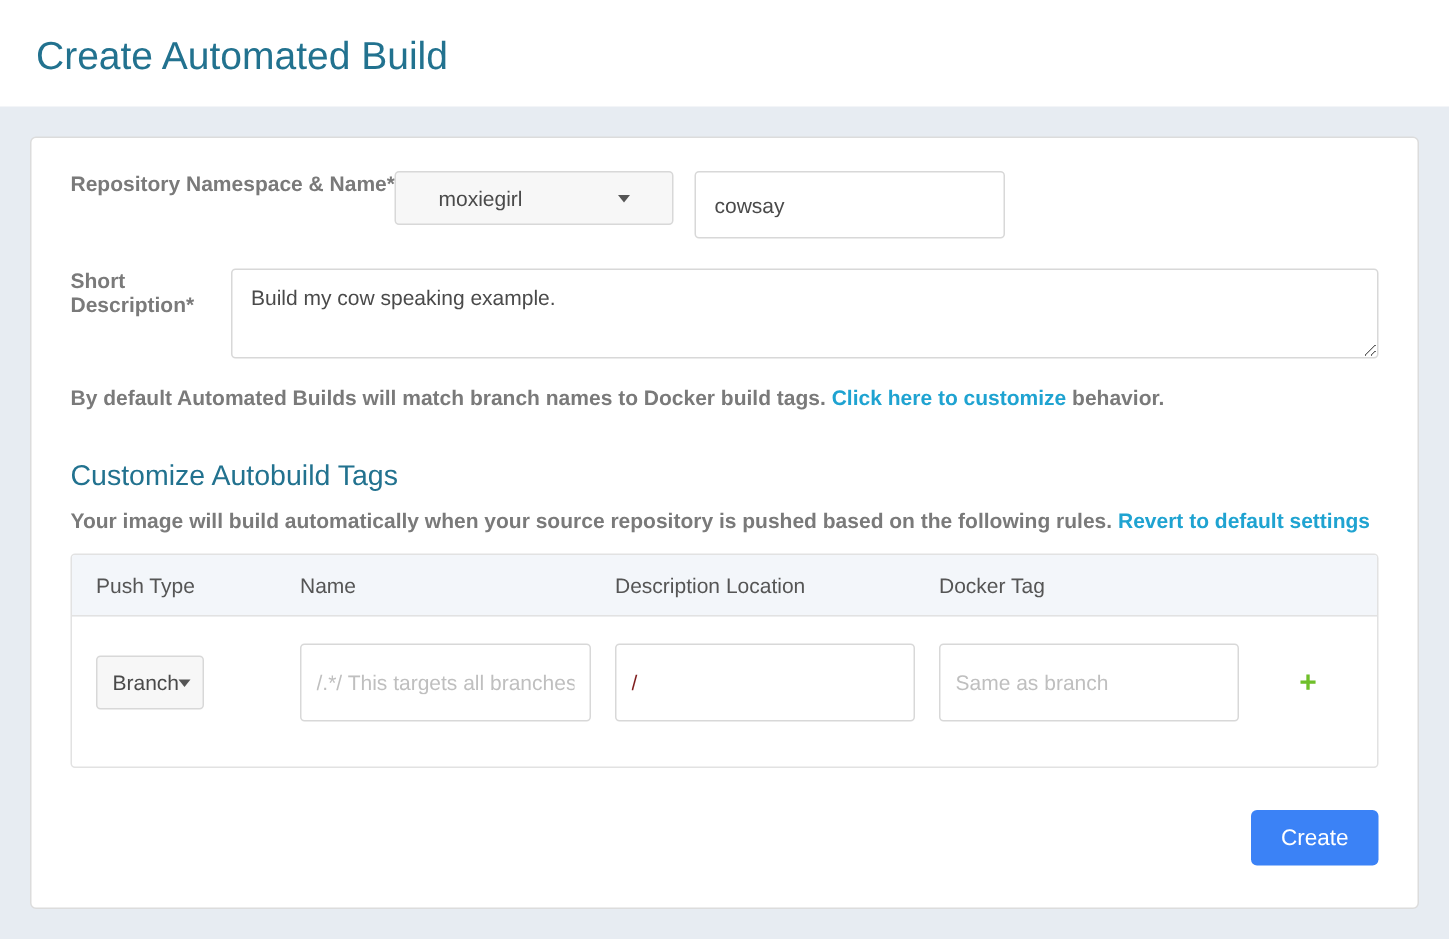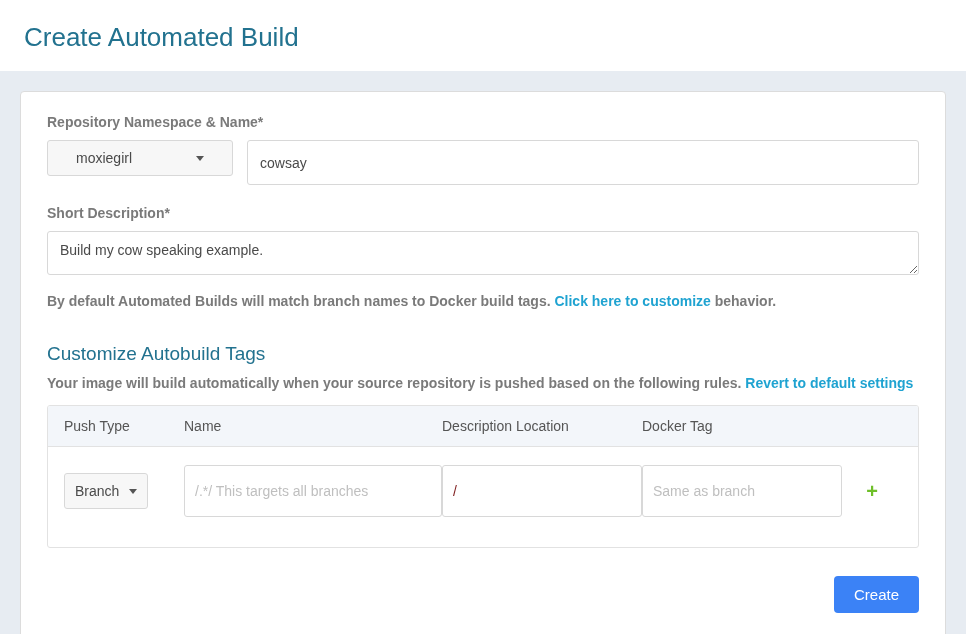--- a/index.html
+++ b/index.html
@@ -25,21 +25,21 @@
     .panel {
       background: #fff;
       border: 1px solid #dcdcdc;
       border-radius: 4px;
       padding: 22px 26px 28px;
     }
     .form-row {
       display: flex;
       gap: 20px;
     }
-    .form-col { display: flex; flex-direction: column; }
+    .form-col { display: flex; flex-direction: row; }
     .form-col.grow { flex: 1; }
     .label {
       color: #7a7a7a;
       font-weight: 600;
       font-size: 14px;
       margin-bottom: 10px;
     }
     .inline-group { display: flex; gap: 14px; }
     .select-like, .text-input, .textarea, .small-select {
       border: 1px solid #d8d8d8;
@@ -64,21 +64,21 @@
       border-right: 4px solid transparent;
       border-top: 5px solid #555;
     }
     .text-input {
       height: 45px;
       padding: 16px 12px;
       flex: 1;
     }
     .textarea {
       width: 100%;
-      height: 44px;
+      height: 60px;
       padding: 10px 12px;
       resize: vertical;
       font-family: inherit;
     }
     .spacer-v { height: 20px; }
     .helper-line {
       color: #7a7a7a;
       font-weight: 600;
       font-size: 14px;
       margin-top: 18px;
@@ -101,37 +101,38 @@
     .rules-table {
       border: 1px solid #e2e2e2;
       border-radius: 3px;
       overflow: hidden;
     }
     .rules-head, .rules-body-row {
       display: grid;
       grid-template-columns: 120px 1fr 200px 200px 60px;
       align-items: center;
       padding: 12px 16px;
+      gap: 16px;
     }
     .rules-head {
       background: #f3f6fa;
       border-bottom: 1px solid #e2e2e2;
       color: #555;
       font-size: 14px;
     }
     .rules-body { padding: 18px 0 30px; }
     .rules-body-row { padding: 0 16px; }
     .small-select {
       background: #f7f7f7;
       height: 36px;
       display: flex;
       align-items: center;
       justify-content: space-between;
       padding: 14px 10px;
-      width: 84px;
+      width: 72px;
       cursor: pointer;
     }
     .cell-input {
       border: 1px solid #d8d8d8;
       border-radius: 3px;
       height: 52px;
       padding: 0 10px;
       font-size: 14px;
       color: #7f1d1d;
       width: 100%;

